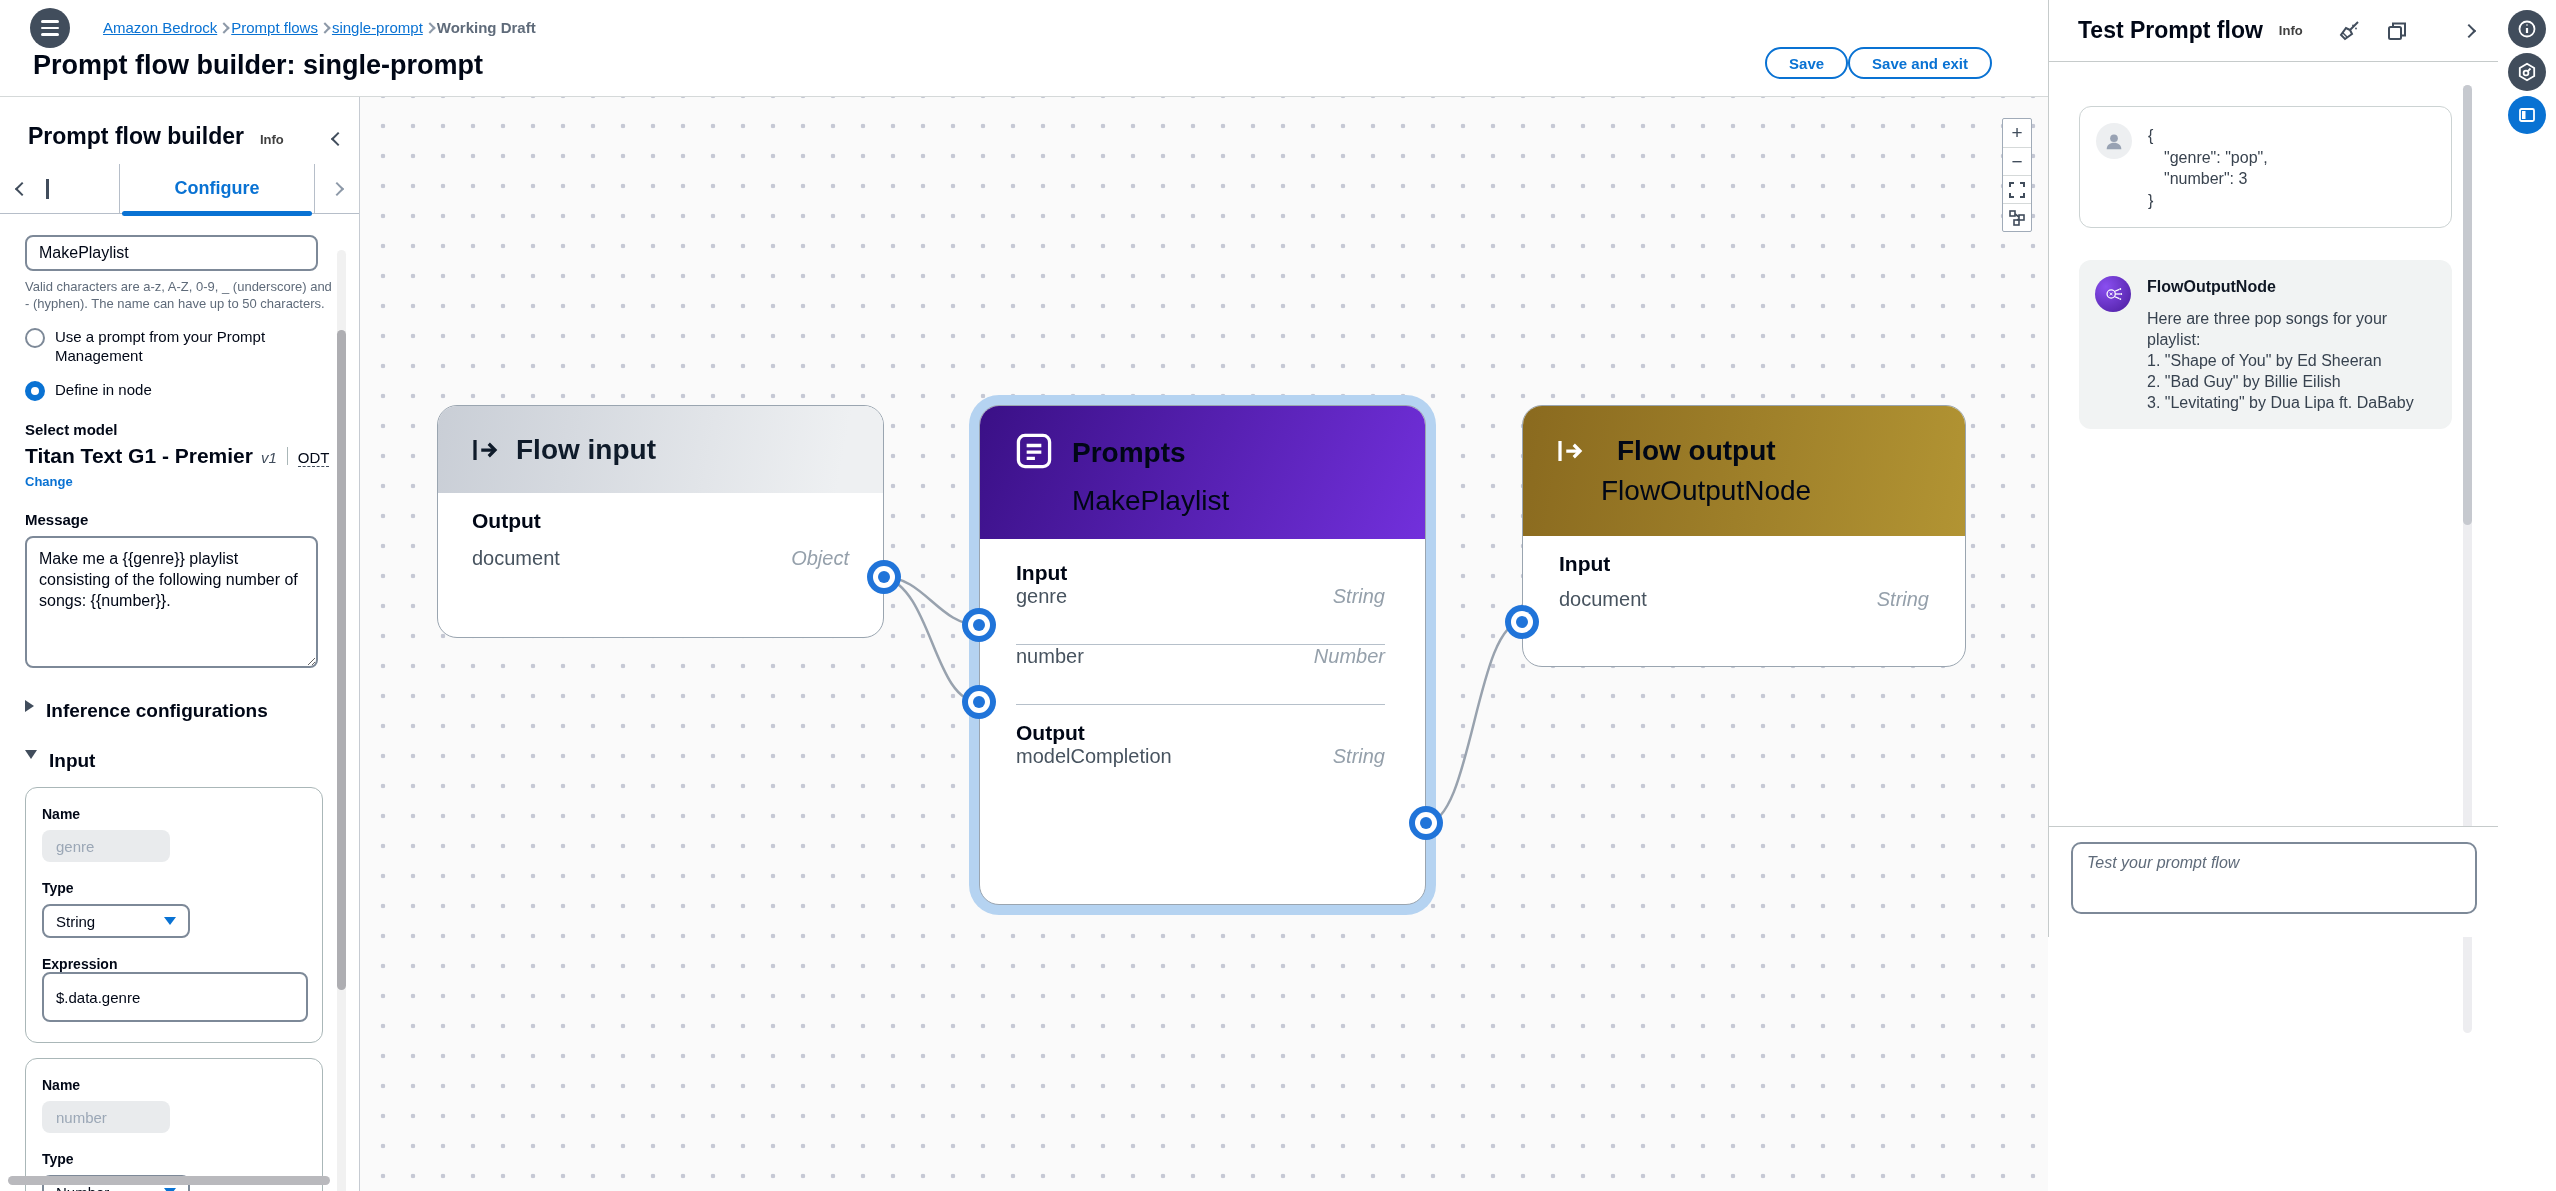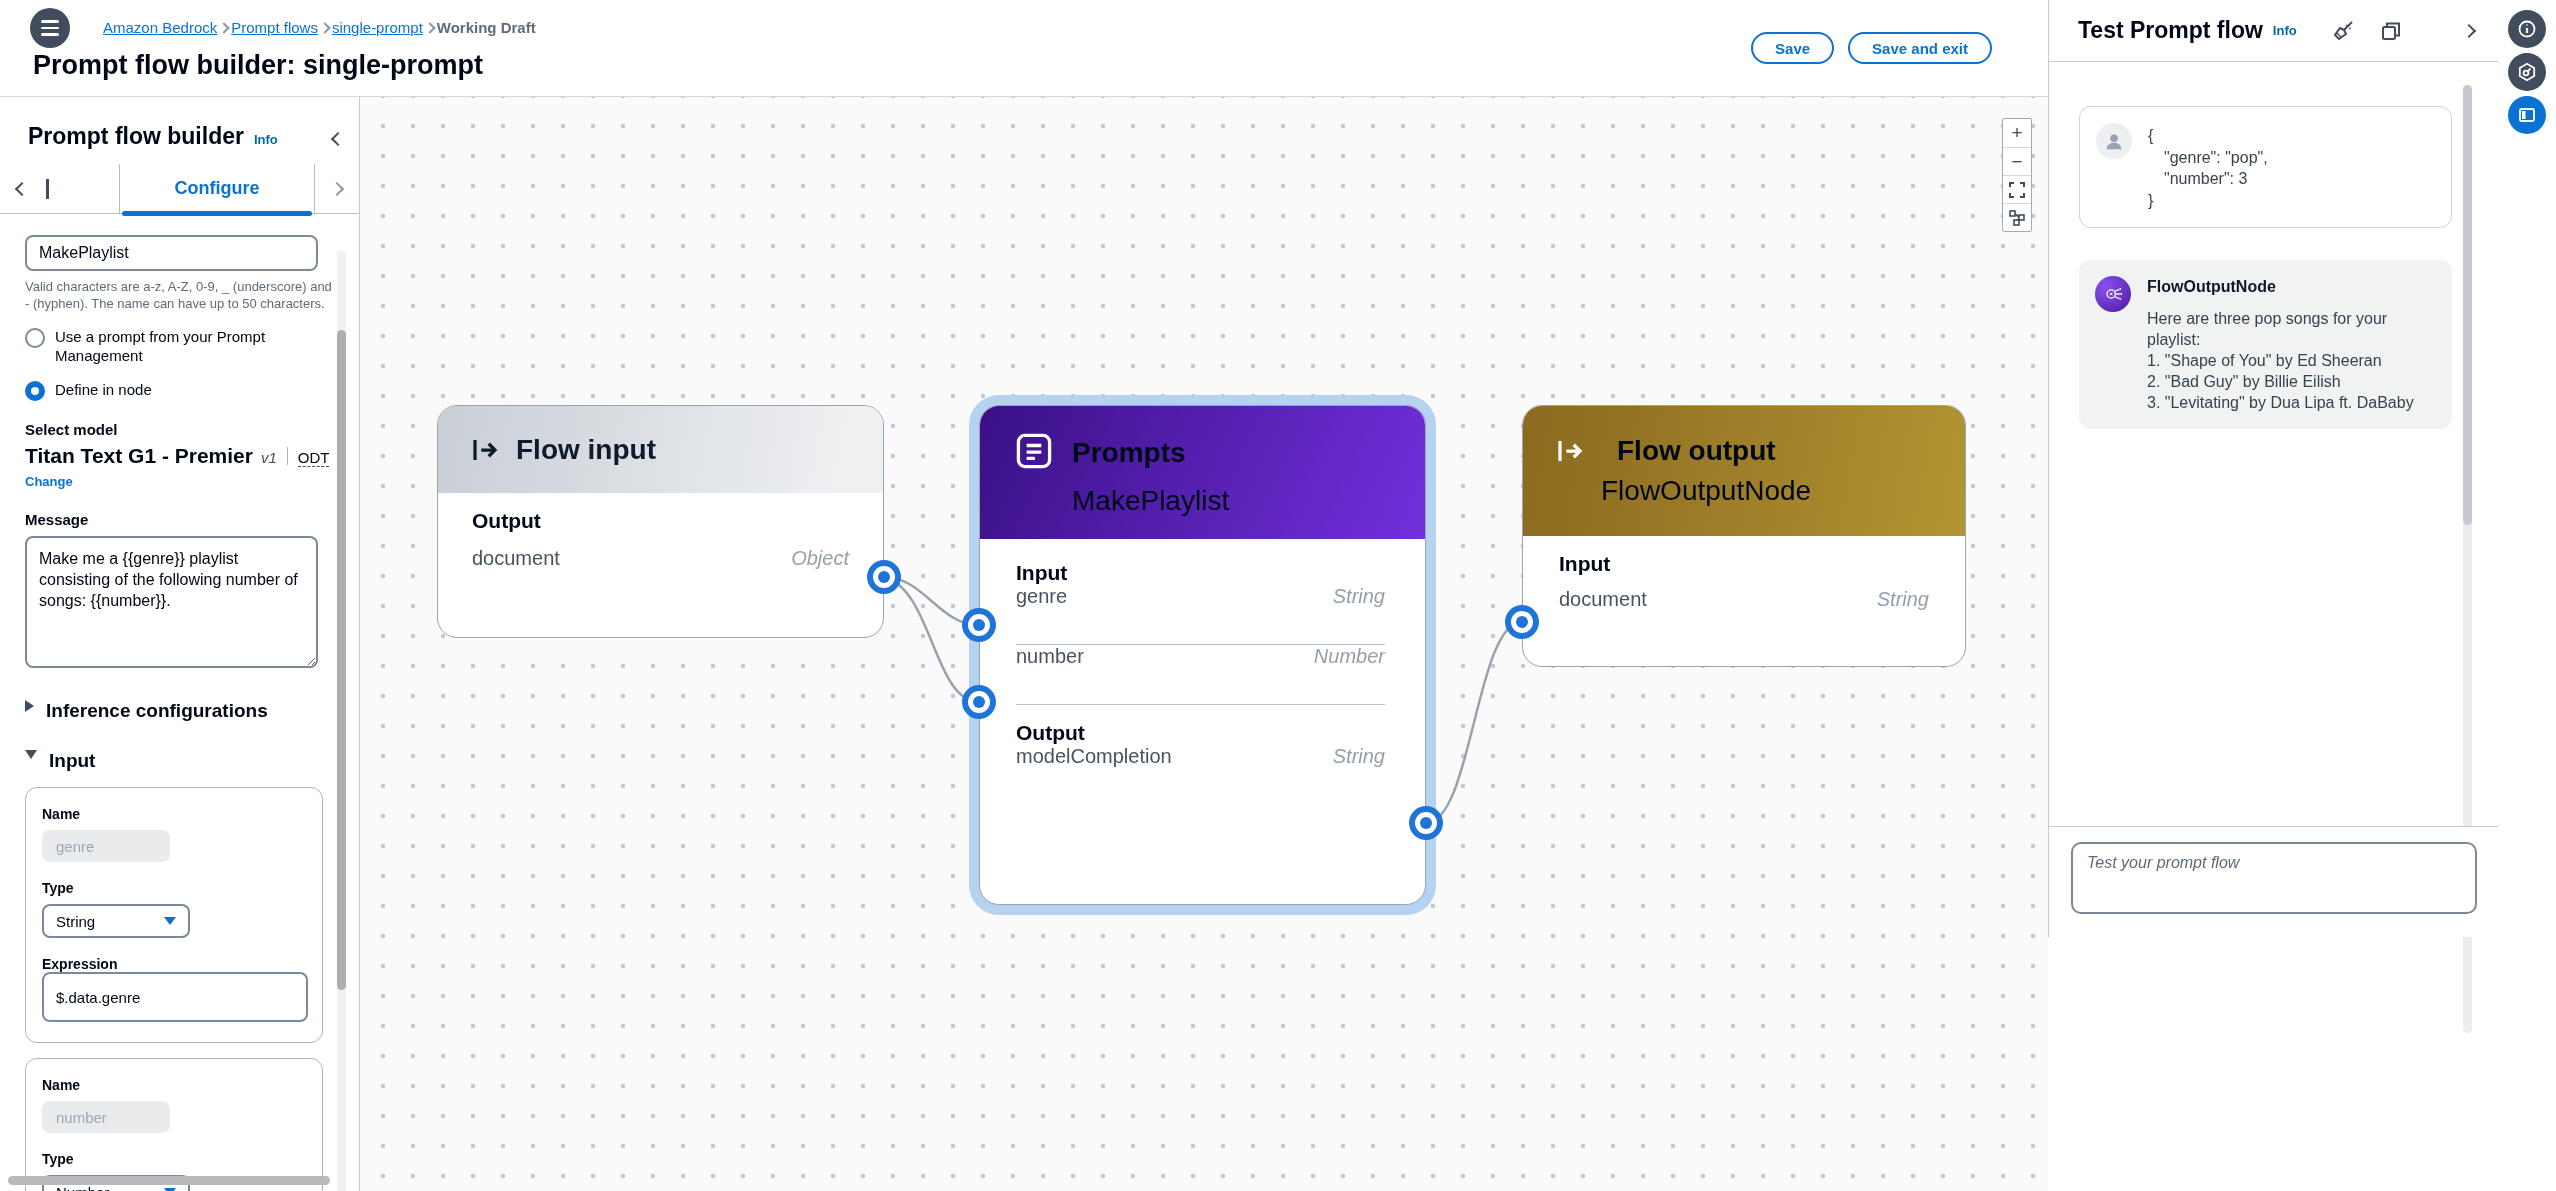--- a/index.html
+++ b/index.html
@@ -11,30 +11,30 @@
     border-bottom:1px solid #d5d9d9; z-index:5; }
   .hamburger { position:absolute; left:30px; top:8px; width:40px; height:40px; border-radius:50%;
     background:#414d5c; display:flex; flex-direction:column; justify-content:center; align-items:center; gap:4px; cursor:pointer; }
   .hamburger i { display:block; width:18px; height:2.5px; background:#fff; border-radius:2px; }
   .breadcrumb { position:absolute; left:103px; top:19px; display:flex; align-items:center; gap:1px; font-size:15px; }
   .crumb-link { color:#0972d3; text-decoration:underline; cursor:pointer; }
   .crumb-current { color:#5f6b7a; font-weight:700; }
   .crumb-sep { width:8px; height:8px; border-top:2px solid #8d99a8; border-right:2px solid #8d99a8;
     transform:rotate(45deg); margin:0 2px; }
   .page-title { position:absolute; left:33px; top:50px; font-size:27px; font-weight:700; color:#000716; }
-  .header-actions { position:absolute; top:32px; right:56px; display:flex; gap:14px; }
+  .header-actions { position:absolute; top:47px; right:56px; display:flex; }
   .btn { height:32px; padding:0 22px; border:2px solid #0972d3; border-radius:18px; background:#fff;
     color:#0972d3; font-size:15px; font-weight:700; display:flex; align-items:center; cursor:pointer; }
 
   
   .builder { position:absolute; left:0; top:97px; width:360px; height:1094px; background:#fff;
     border-right:1px solid #c6cbd2; z-index:4; }
   .builder-head { display:flex; align-items:baseline; padding:26px 16px 0 28px; }
   .builder-title { font-size:23px; font-weight:700; }
-  .info-link { font-size:13px; font-weight:700; color:#0369a1; margin-left:10px; cursor:pointer; }
+  .info-link { font-size:13px; font-weight:700; color:#404040; margin-left:16px; cursor:pointer; }
   .collapse-chev { margin-left:auto; cursor:pointer; }
   .chev { display:inline-block; width:10px; height:10px; border-left:2.5px solid #414d5c; border-bottom:2.5px solid #414d5c; }
   .chev.left { transform:rotate(45deg); }
   .chev.right { transform:rotate(225deg); border-color:#8d99a8; }
   .tabs { position:relative; display:flex; align-items:center; height:50px; margin-top:14px;
     border-bottom:1px solid #b6bec9; }
   .tab-arrow { width:44px; display:flex; justify-content:center; cursor:pointer; }
   .tab-sliver { width:3px; height:20px; background:#414d5c; margin-left:2px; }
   .tab-gap { width:71px; border-right:1px solid #b6bec9; align-self:stretch; }
   .tab-active { flex:1; text-align:center; font-size:18px; font-weight:700; color:#0972d3;

